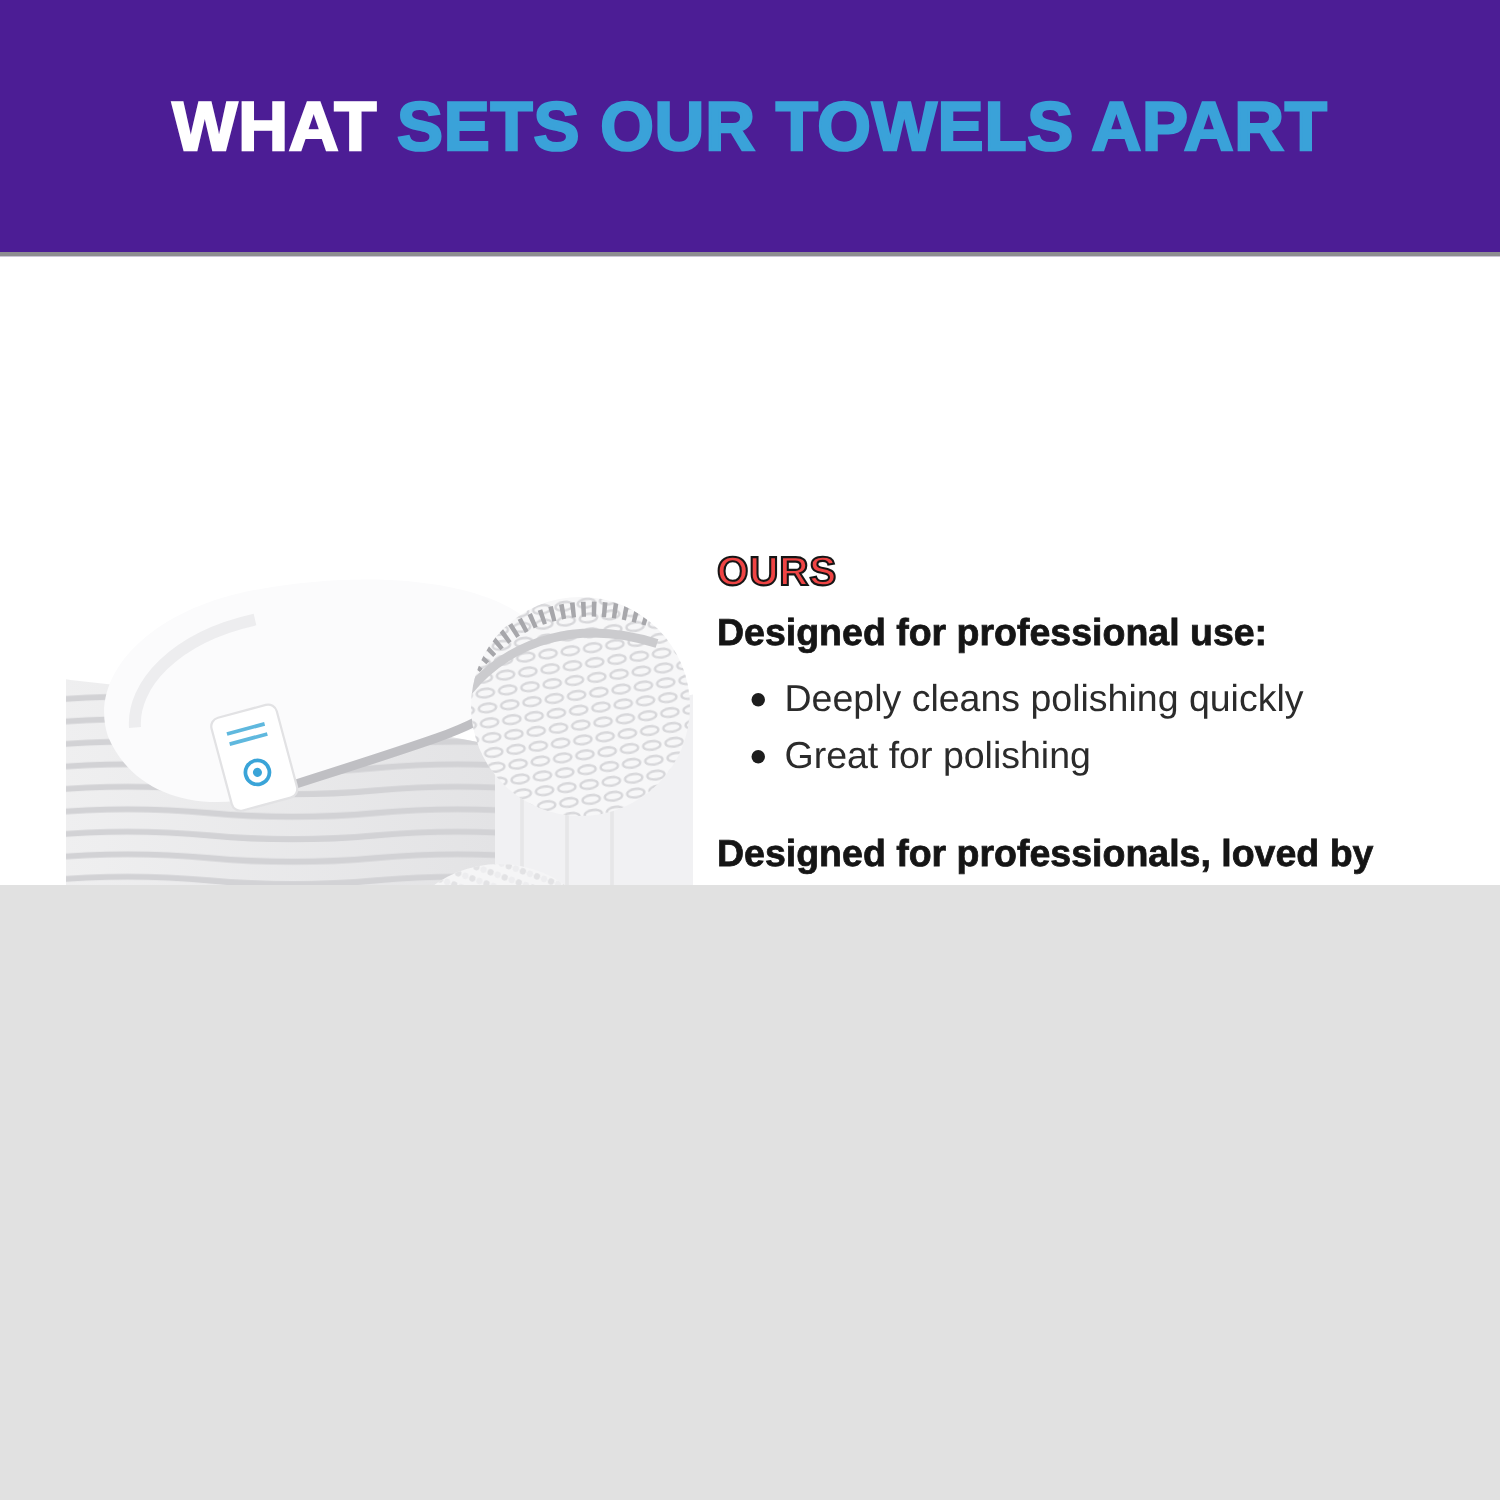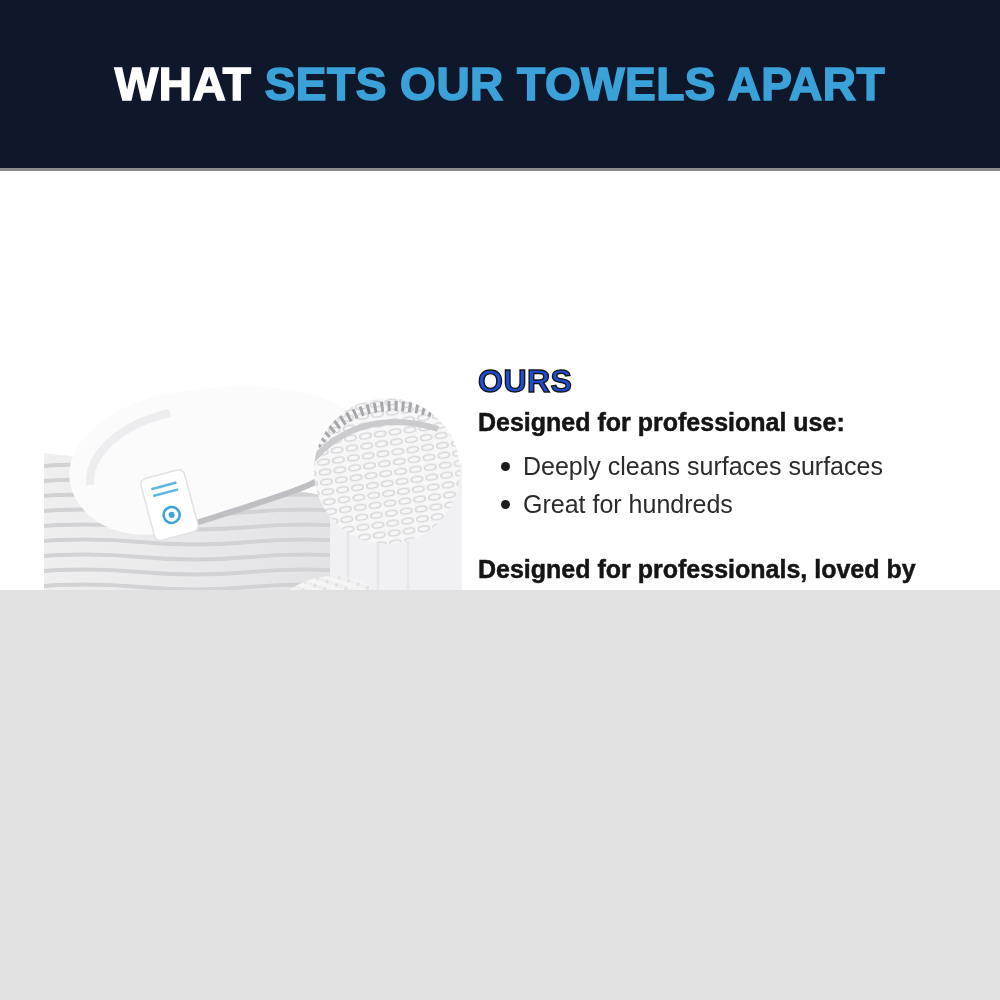--- a/index.html
+++ b/index.html
@@ -7,21 +7,21 @@
     width: 1000px; height: 1000px;
     overflow: hidden;
     font-family: "Liberation Sans", sans-serif;
     background: #ffffff;
   }
   .canvas { position: relative; width: 1000px; height: 1000px; }
 
   
   .hero {
     position: absolute; left: 0; top: 0; width: 1000px; height: 168px;
-    background: #0f172a;
+    background: #4c1d95;
     border-bottom: 3px solid #8d8d90;
     display: flex; flex-direction: column; align-items: center; justify-content: center;
     text-align: center;
   }
   .hero-line {
     font-size: 46px; font-weight: 700; line-height: 57px;
     letter-spacing: 0.5px; white-space: nowrap;
   }
   .hero .w { color: #ffffff; -webkit-text-stroke: 1.6px #ffffff; }
   .hero .b { color: #3aa2d9; -webkit-text-stroke: 1.6px #3aa2d9; }
@@ -34,22 +34,22 @@
   .theirs-section {
     position: absolute; left: 0; top: 590px; width: 1000px; height: 410px;
     background: #e1e1e1;
   }
 
   
   .copy { position: absolute; color: #1c1c1c; }
   .ours-copy   { left: 478px; top: 188px; width: 508px; }
 
   .copy h2 {
-    margin: 0; font-size: 32px; line-height: 44px; font-weight: 700;
-    letter-spacing: 0.5px; color: #1d4ed8;
+    margin: 0; font-size: 27px; line-height: 44px; font-weight: 700;
+    letter-spacing: 0.5px; color: #ef4444;
     -webkit-text-stroke: 1.4px #151515;
   }
   .copy .sub {
     margin: 2px 0 4px 0; font-size: 25px; line-height: 34px; font-weight: 700;
     color: #151515; -webkit-text-stroke: 0.5px #151515;
   }
   .copy ul { margin: 8px 0 0 0; padding: 0; list-style: none; }
   .copy li {
     position: relative; padding-left: 45px;
     font-size: 25px; line-height: 38px; color: #2b2b2b;
@@ -150,22 +150,22 @@
             <rect x="228" y="209" width="150" height="150" fill="url(#knit)"></rect>
           </g>
         </g>
       </svg>
     </div>
 
     <div class="copy ours-copy">
       <h2>OURS</h2>
       <p class="sub">Designed for professional use:</p>
       <ul>
-        <li>Deeply cleans surfaces surfaces</li>
-        <li>Great for hundreds</li>
+        <li>Deeply cleans polishing quickly</li>
+        <li>Great for polishing</li>
       </ul>
       <p class="foot">Designed for professionals, loved by consumers. Tested to last hundreds of washes.</p>
     </div>
   </section>
 
   <section class="theirs-section">
 
     
     
 

